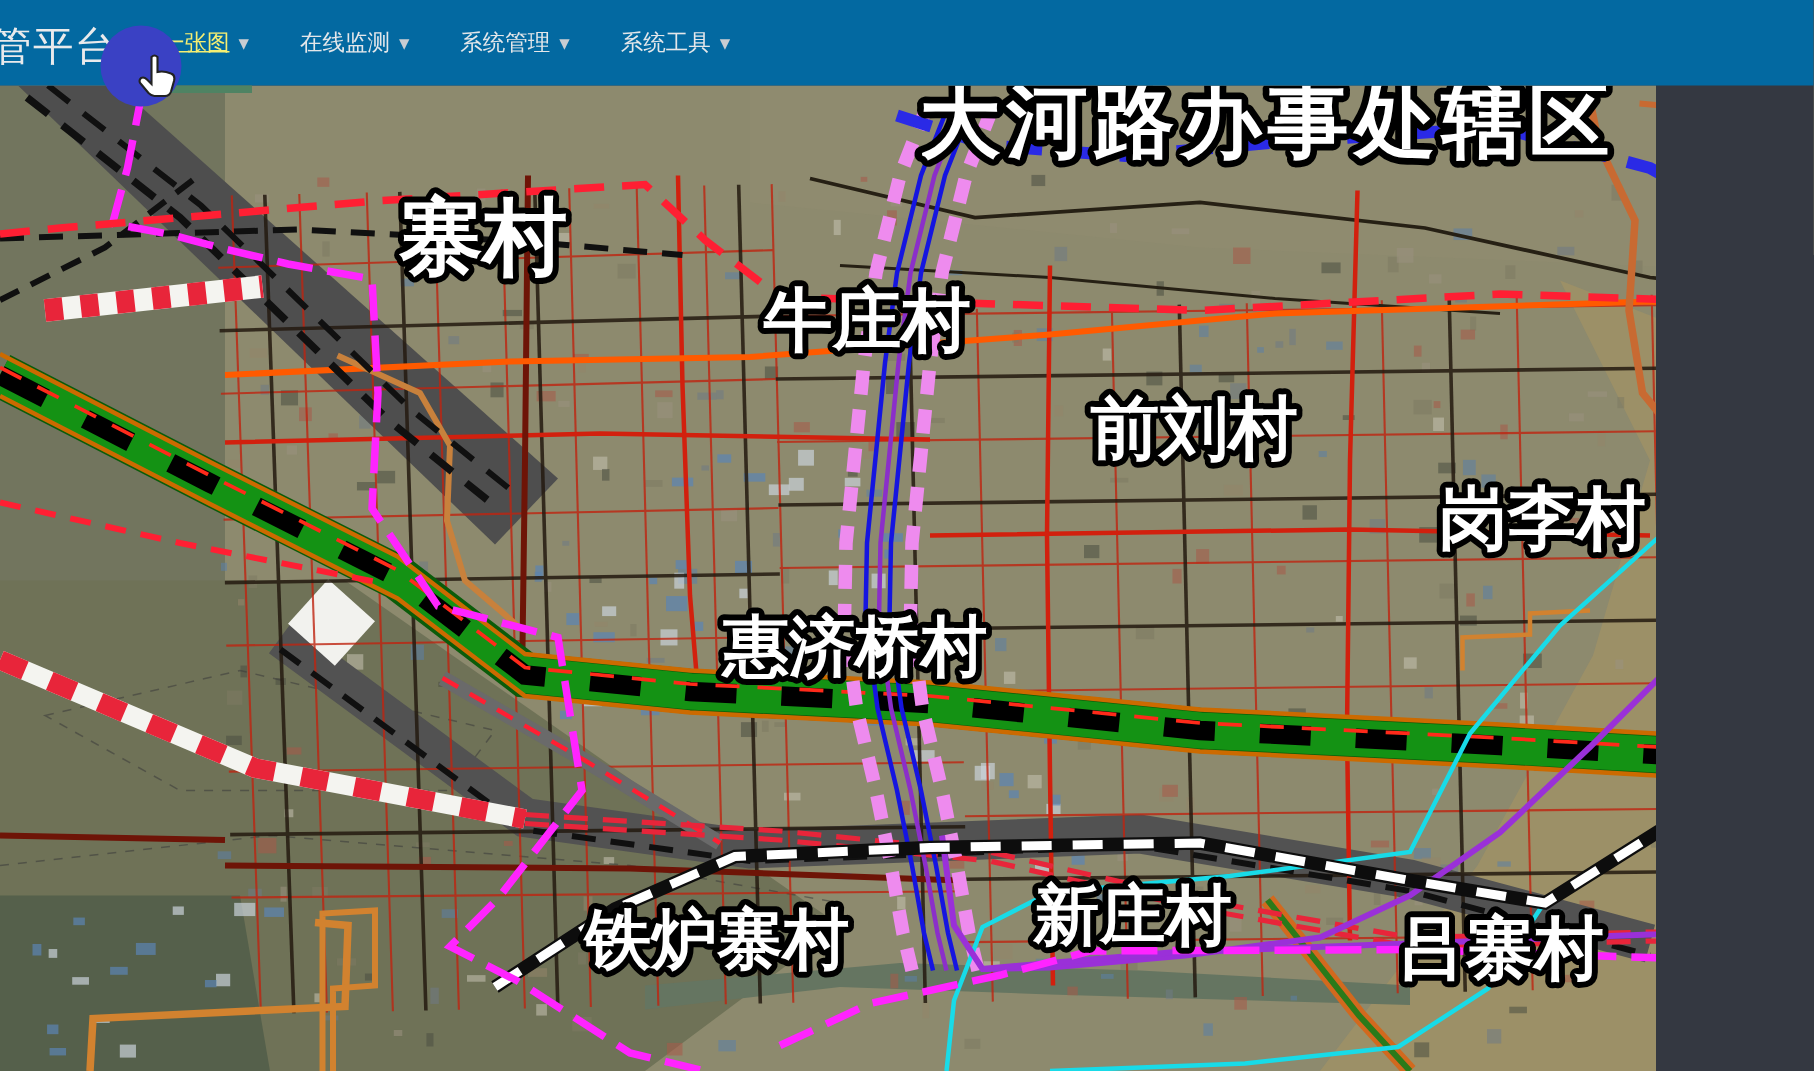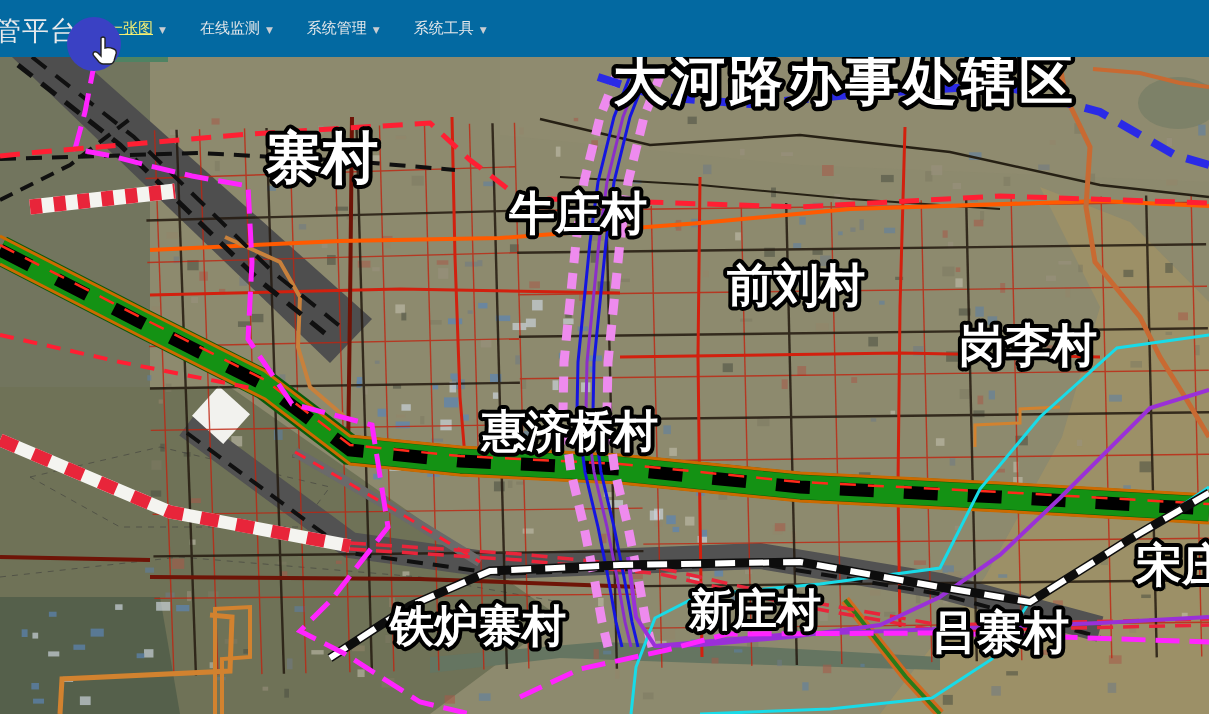--- a/index.html
+++ b/index.html
@@ -9,21 +9,21 @@
   .brand{position:absolute;left:-6px;top:13px;font-size:27px;color:#e9eaec;letter-spacing:1px;white-space:nowrap;}
   .menu{position:absolute;left:108px;top:0;height:57px;display:flex;align-items:center;gap:34px;z-index:5;}
   .menu-item{display:flex;align-items:center;gap:6px;font-size:15px;color:#e4e7ea;cursor:pointer;white-space:nowrap;}
   .menu-item .caret{font-size:9px;color:#c9cdd2;transform:translateY(1px);}
   .menu-item.active .lbl{color:#f5ef72;text-decoration:underline;}
   .avatar-circle{position:absolute;left:67px;top:17px;width:54px;height:54px;border-radius:50%;
     background:#3a41c4;z-index:6;}
   .active-bar{position:absolute;left:76px;top:57px;width:92px;height:5px;background:#4f8363;z-index:5;}
   .cursor-hand{position:absolute;left:92px;top:36px;z-index:7;}
   
-  .map-wrap{position:absolute;left:0;top:57px;width:1209px;height:657px;overflow:hidden;background:#8d8a6e;}
+  .map-wrap{position:absolute;left:0;top:57px;width:1104px;height:657px;overflow:hidden;background:#8d8a6e;}
   svg{display:block;}
   .vlabel{font-weight:bold;fill:#ffffff;stroke:#000;paint-order:stroke;stroke-linejoin:round;}
 </style>
 </head>
 <body>
 
 <div class="navbar">
   <div class="brand">管平台</div>
   <div class="menu">
     <div class="menu-item active">

